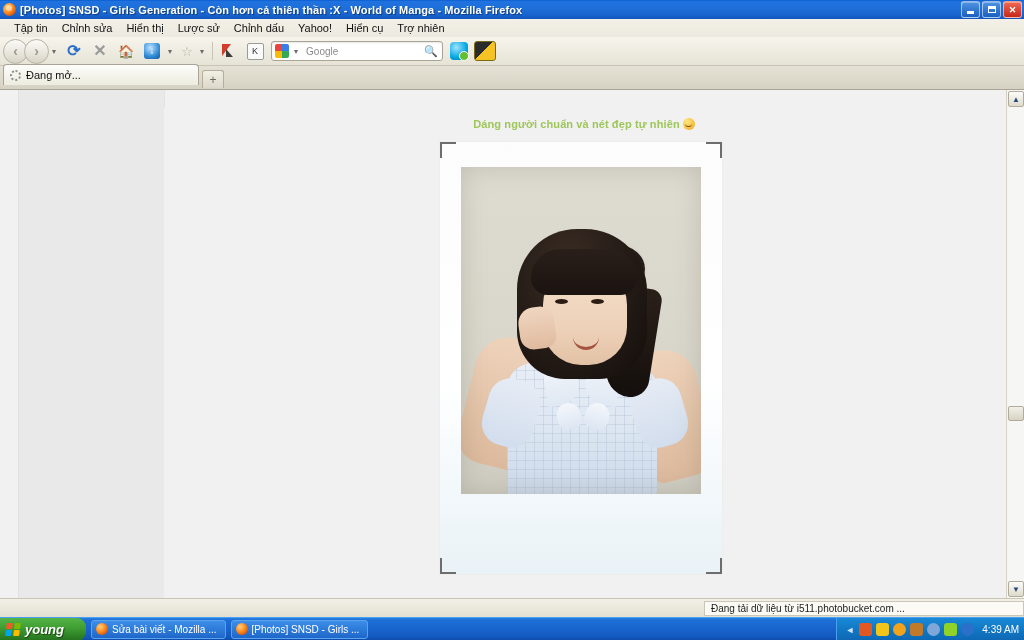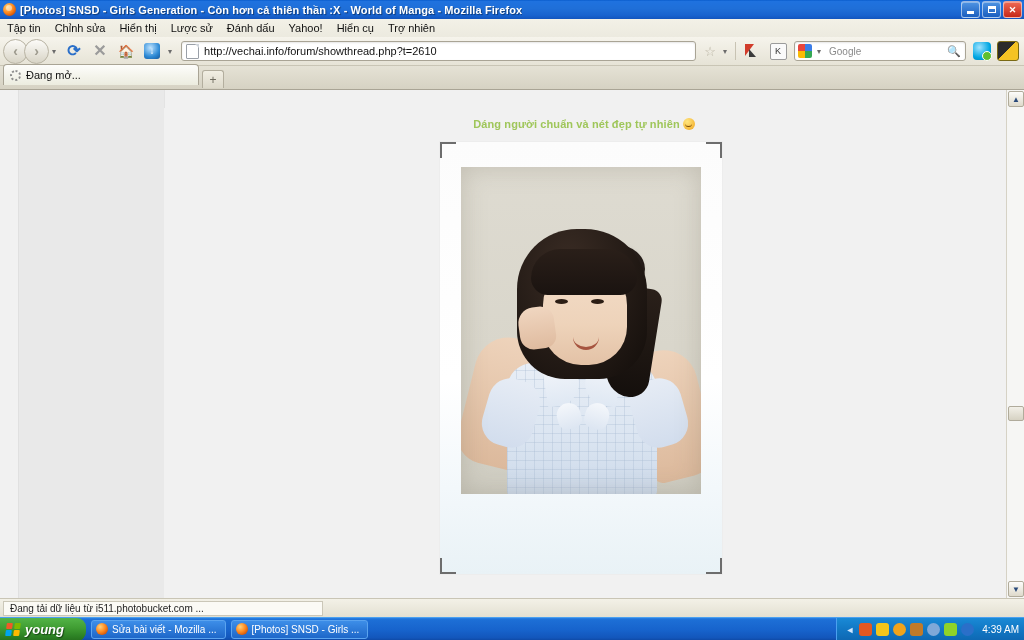--- a/index.html
+++ b/index.html
@@ -45,21 +45,21 @@
   .winbtn.min { background: linear-gradient(to bottom,#4f94e3,#1b5fbf); }
   .winbtn.max { background: linear-gradient(to bottom,#4f94e3,#1b5fbf); }
   .winbtn.close { background: linear-gradient(to bottom,#f06a54,#c5281a); }
   .glyph-min { width:7px; height:3px; background:#fff; margin-top:5px; }
   .glyph-max { width:8px; height:7px; border:1.5px solid #fff; border-top-width:3px; box-sizing:border-box; }
 
   
   .menubar {
     position:absolute; left:0; top:19px; width:1024px; height:18px;
     background: linear-gradient(to bottom,#f3f1e7,#eceadf);
-    display:flex; align-items:center; padding-left:0; box-sizing:border-box;
+    display:flex; align-items:center; padding-left:7px; box-sizing:border-box;
   }
   .menu-item {
     font-size:11px; color:#101010; padding:2px 7px; cursor:default;
     white-space:nowrap;
   }
 
   
   .navbar {
     position:absolute; left:0; top:37px; width:1024px; height:29px;
     background: linear-gradient(to bottom,#f6f4ec,#e6e3d6);
@@ -345,21 +345,21 @@
     position:absolute; left:1px; top:316px; width:16px; height:15px;
     background: linear-gradient(to bottom,#f2f0e8,#d6d2c3);
     border:1px solid #b0ab9b; border-radius:2px; box-sizing:border-box;
   }
 
   
   .statusbar {
     position:absolute; left:0; top:598px; width:1024px; height:19px;
     background: linear-gradient(to bottom,#f3f1e7,#e3e0d2);
     border-top:1px solid #c9c5b5; box-sizing:border-box;
-    display:flex; align-items:center;
+    display:flex; align-items:center;justify-content:flex-end;
   }
   .status-cell {
     height:15px; margin:2px 0 2px 3px; padding:0 6px;
     background:#fbfaf5; border:1px solid #cbc7b8;
     display:flex; align-items:center; font-size:10px; color:#1d1d1d;
     white-space:nowrap; box-sizing:border-box; min-width:320px;
   }
 
   
   .taskbar {
@@ -425,21 +425,21 @@
           <span>✕</span>
         </div>
     </div>
   </div>
 
   <div class="menubar">
     <div class="menu-item">Tập tin</div>
     <div class="menu-item">Chỉnh sửa</div>
     <div class="menu-item">Hiển thị</div>
     <div class="menu-item">Lược sử</div>
-    <div class="menu-item">Đánh dấu</div>
+    <div class="menu-item">Chỉnh dấu</div>
     <div class="menu-item">Yahoo!</div>
     <div class="menu-item">Hiển cụ</div>
     <div class="menu-item">Trợ nhiên</div>
   </div>
 
   <div class="navbar">
     <div class="arrow-back">
         <span class="chev">‹</span>
       </div>
     <div class="arrow-fwd">
@@ -453,24 +453,20 @@
         <span class="stop-glyph">✕</span>
       </div>
     <div class="ic">
         <span class="home-glyph">🏠</span>
       </div>
     <div class="ic">
         <span class="dl-glyph">↓</span>
       </div>
     <span class="drop-caret">▾</span>
 
-    <div class="urlbar">
-      <span class="url-favicon"></span>
-      <span class="url-text">http://vechai.info/forum/showthread.php?t=2610</span>
-    </div>
 
     <div class="star-box">
         <span class="star">☆</span>
       </div>
     <span class="drop-caret">▾</span>
     <div class="tb-sep"></div>
     <div class="ic">
         <span class="ic-ff"></span>
       </div>
     <div class="ic">

